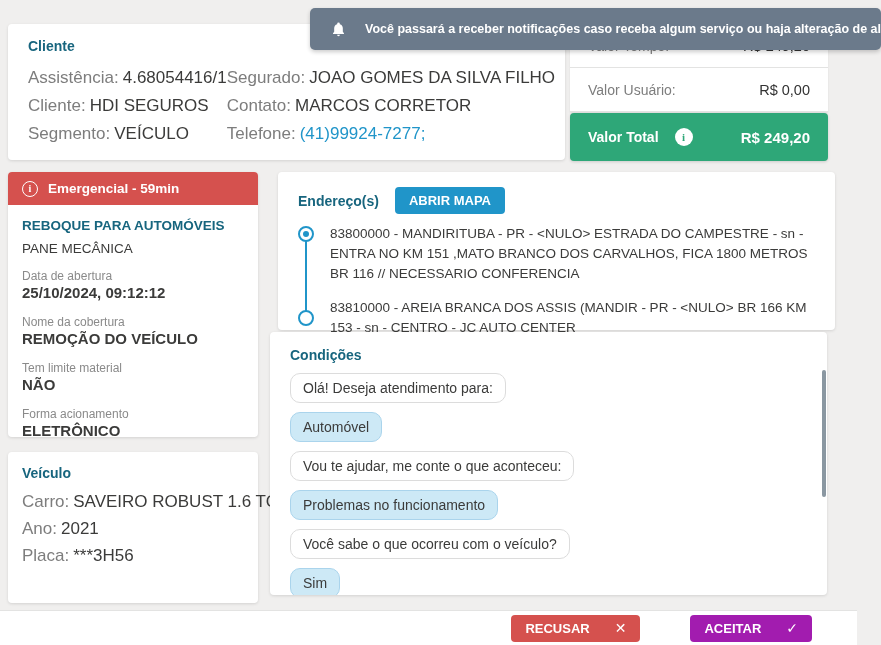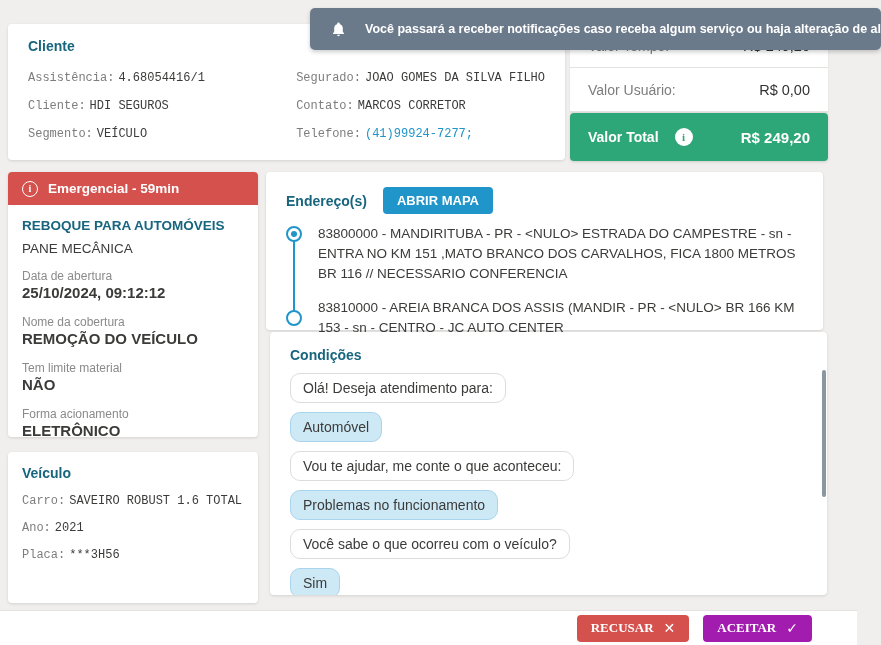--- a/index.html
+++ b/index.html
@@ -23,21 +23,21 @@
     display:flex; align-items:center; padding:0 14px 0 20px;
     box-shadow:0 2px 4px rgba(0,0,0,.2);
     overflow:hidden; white-space:nowrap;
   }
   .notif-text { color:#fff; font-size:12.5px; font-weight:700; margin-left:18px; }
 
   
   .client-card { left:8px; top:24px; width:557px; height:136px; padding:14px 20px; }
   .client-cols { display:flex; margin-top:10px; }
   .col-l { width:280px; }
-  .field-row { font-size:12px; line-height:28px; white-space:nowrap;font-family:Liberation Mono, monospace; }
+  .field-row { font-size:17px; line-height:28px; white-space:nowrap; }
   .f-label { color:#7d7d7d; }
   .f-value { color:#3b3b3a; margin-left:4px; }
   .f-link { color:#2095C9; margin-left:4px; cursor:pointer; }
 
   
   .values-panel { position:absolute; left:570px; top:24px; width:258px; z-index:10; }
   .val-row {
     background:#fff; height:44px; display:flex; align-items:center;
     justify-content:space-between; padding:0 18px; border-bottom:1px solid #e4e4e3;
     box-shadow:0 1px 2px rgba(0,0,0,.08);
@@ -76,21 +76,21 @@
   .detail { margin-top:13px; }
   .d-label { color:#8a8a8a; font-size:12px; line-height:15px; }
   .d-value { color:#3b3b3a; font-size:15px; font-weight:700; line-height:18px; }
 
   
   .vehicle-card { left:8px; top:452px; width:250px; height:151px; padding:13px 14px; }
   .vehicle-card .field-row { line-height:27px; }
   .vehicle-fields { margin-top:7px; }
 
   
-  .addr-card { left:266px; top:172px; width:557px; height:158px; padding:15px 20px; }
+  .addr-card { left:278px; top:172px; width:557px; height:158px; padding:15px 20px; }
   .addr-head { display:flex; align-items:center; gap:16px; }
   .map-btn {
     background:#2095C9; color:#fff; border:none; border-radius:4px;
     font-weight:700; font-size:13px; padding:6px 14px; cursor:pointer;
     font-family:"Liberation Sans", sans-serif;
   }
   .timeline { position:relative; margin-top:10px; padding-left:32px; }
   .tl-line { position:absolute; left:7px; top:16px; width:2px; height:76px; background:#2095C9; }
   .tl-marker { position:absolute; left:0; width:16px; height:16px; border:2px solid #2095C9; border-radius:50%; background:#fff; }
   .tl-marker.origin::after {
@@ -116,22 +116,23 @@
   }
 
   
   .footer {
     position:absolute; left:0; top:610px; width:857px; height:35px;
     background:#fff; border-top:1px solid #e3e3e2; z-index:20;
     display:flex; align-items:center; justify-content:flex-end; gap:14px; padding:0 45px 0 0;
   }
   .btn {
     border:none; border-radius:4px; color:#fff; font-weight:700; font-size:13px;
-    height:27px; padding:0 14px; display:flex; align-items:center; gap:10px; cursor:pointer;
-    font-family:Liberation Serif, serif;
+    height:27px; padding:0 14px; display:flex; align-items:center; gap:25px; cursor:pointer;
+    font-family:Liberation Sans, sans-serif;
+    margin-left:36px;
   }
   .btn-reject { background:#D5514E; }
   .btn-accept { background:#a21caf; }
   .btn .glyph { font-size:14px; font-weight:400; }
 </style>
 </head>
 <body>
 
 <div class="screen">
 

